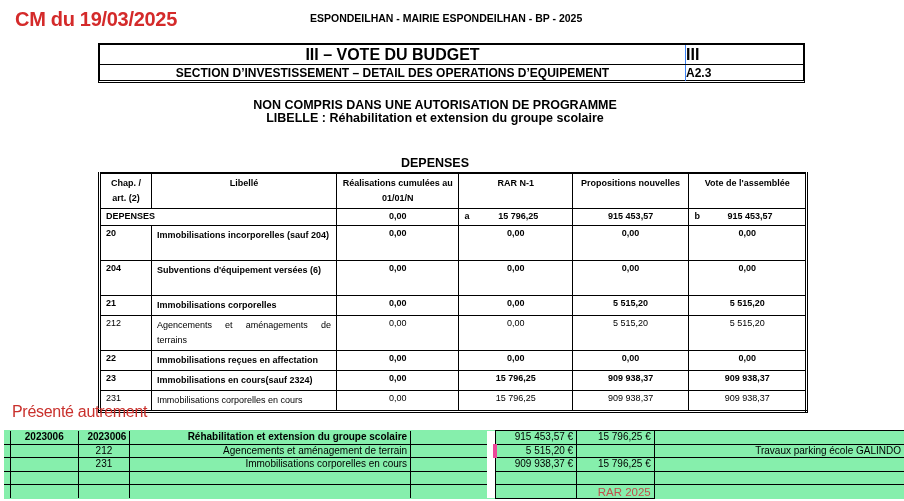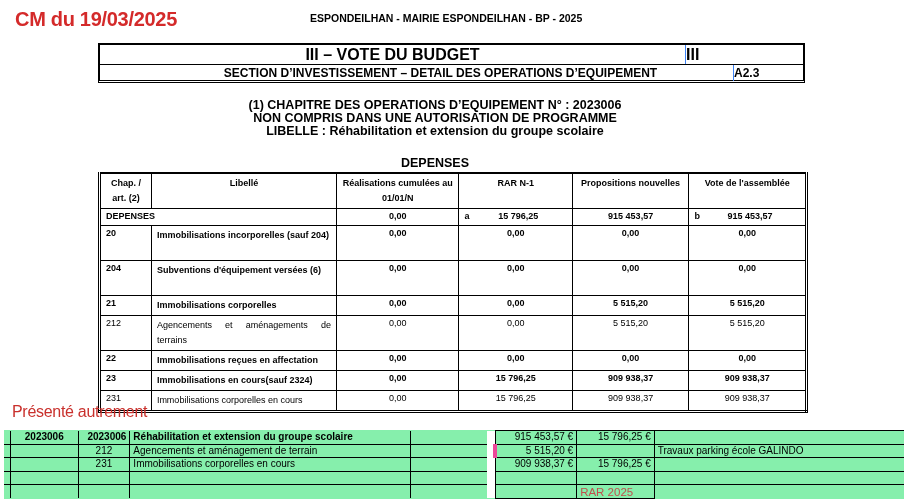--- a/index.html
+++ b/index.html
@@ -4,21 +4,21 @@
 <style>
   * { box-sizing: border-box; margin: 0; padding: 0; }
   html, body { width: 904px; height: 501px; background: #ffffff; overflow: hidden; }
   body { position: relative; font-family: "Liberation Sans", sans-serif; color: #000; }
 
   .cm-title { position: absolute; left: 15px; top: 8px; font-size: 20px; font-weight: bold; color: #d42a2a; letter-spacing: -0.3px; }
   .doc-header { position: absolute; left: 310px; top: 12px; font-size: 10.5px; font-weight: bold; }
 
   .title-box { position: absolute; left: 98px; top: 43px; width: 707px; height: 40px; border: 2px solid #000; border-bottom: 3px double #000; }
   .title-box .row { display: flex; height: 19px; }
-  .title-box .row + .row { border-top: 1px solid #000; height: 17px; padding-left: 48px; }
+  .title-box .row + .row { border-top: 1px solid #000; height: 17px; }
   .title-box .cell-main { width: 586px; border-right: 1px solid #3b82f6; text-align: center; font-weight: bold; }
   .title-box .cell-side { flex: 1; font-weight: bold; }
   .title-box .row1 .cell-main, .title-box .row1 .cell-side { font-size: 16px; line-height: 19px; }
   .title-box .row2 .cell-main, .title-box .row2 .cell-side { font-size: 12px; line-height: 16px; }
 
   .chap-block { position: absolute; left: 0; top: 99px; width: 870px; text-align: center; font-size: 12.5px; font-weight: bold; line-height: 13px; }
   .depenses-title { position: absolute; left: 0; top: 156px; width: 870px; text-align: center; font-size: 12.5px; font-weight: bold; }
 
   table.dep { position: absolute; left: 98px; top: 172px; width: 710px; border-collapse: collapse; font-size: 9px; border-left: 3px double #000; border-right: 3px double #000; border-top: 2px solid #000; border-bottom: 3px double #000; padding-left: 40px; }
   table.dep td, table.dep th { border: 1px solid #000; padding: 2px 5px; vertical-align: top; }
@@ -26,21 +26,21 @@
   table.dep td.num { text-align: center; }
   table.dep td.b { font-weight: bold; }
   table.dep tr.tall td { height: 35px; }
   table.dep tr.short td { height: 17px; }
   table.dep .lib { text-align: justify; text-align-last: left; line-height: 15px; }
   .mark { float: left; font-weight: bold; }
 
   .presente { position: absolute; left: 12px; top: 403px; font-size: 16px; color: #c9302c; letter-spacing: -0.3px; }
 
   table.green { position: absolute; left: 4px; top: 430px; border-collapse: collapse; font-size: 10px; background: #86efac; }
-  table.green td { border-bottom: 1px solid #000; height: 13.6px; padding: 0 3px; line-height: 12px; white-space: nowrap; }
+  table.green td { border-bottom: 1px solid #000; height: 13.6px; padding: 0 3px; line-height: 12px; white-space: nowrap; text-align: right; }
   .gap { background: #fff; border-bottom: none !important; }
   .rar { color: #c0504d; font-size: 11.5px; text-align: left; }
 </style>
 </head>
 <body>
 
 <div class="cm-title">CM du 19/03/2025</div>
 <div class="doc-header">ESPONDEILHAN - MAIRIE ESPONDEILHAN - BP - 2025</div>
 
 <div class="title-box">
@@ -48,21 +48,20 @@
     <div class="cell-main">III – VOTE DU BUDGET</div>
     <div class="cell-side">III</div>
   </div>
   <div class="row row2">
     <div class="cell-main">SECTION D’INVESTISSEMENT – DETAIL DES OPERATIONS D’EQUIPEMENT</div>
     <div class="cell-side">A2.3</div>
   </div>
 </div>
 
 <div class="chap-block">
-  <div>(1) CHAPITRE DES OPERATIONS D’EQUIPEMENT N° : 2023006</div>
   <div>NON COMPRIS DANS UNE AUTORISATION DE PROGRAMME</div>
   <div>LIBELLE : Réhabilitation et extension du groupe scolaire</div>
 </div>
 <div class="depenses-title">DEPENSES</div>
 
 <table class="dep">
   <colgroup>
     <col style="width:52px">
       <col style="width:186px">
       <col style="width:123px">

